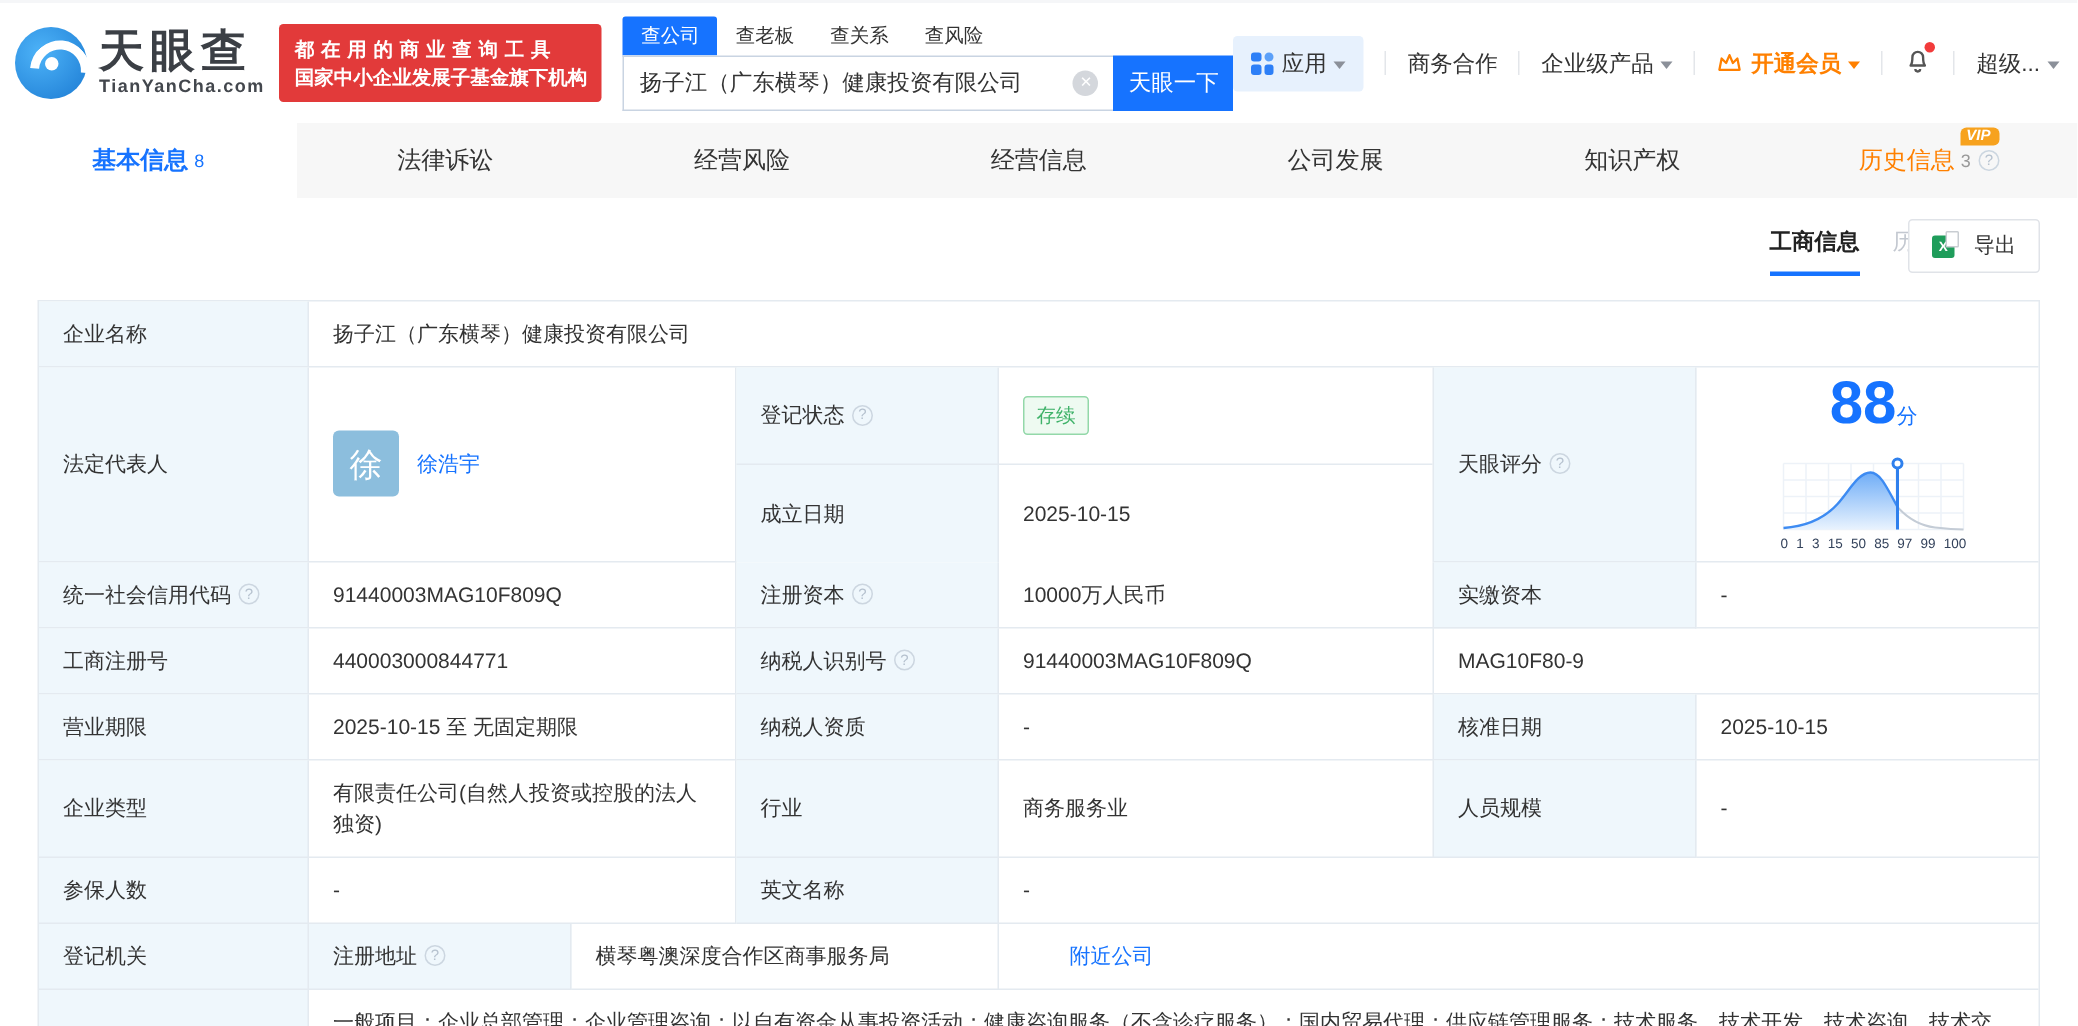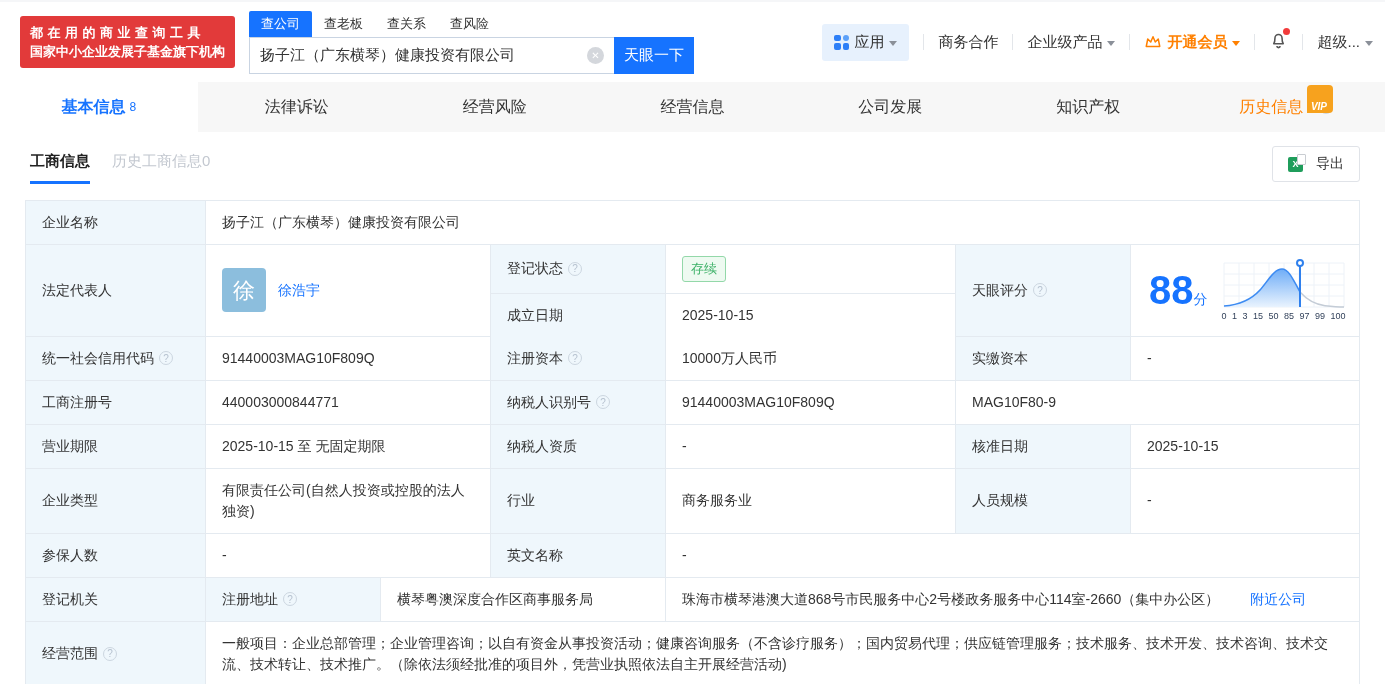--- a/index.html
+++ b/index.html
@@ -48,27 +48,27 @@
   .bell-dot { position:absolute; right:-2px; top:-3px; width:7px; height:7px; border-radius:50%; background:#f23b3b; }
 
   
   .main-tabs { height:50px; background:#f7f7f7; display:flex; }
   .mtab { flex:1; display:flex; align-items:center; justify-content:center; font-size:16px; color:#333; cursor:pointer; position:relative;}
   .mtab.active { background:#fff; color:#1673ff; font-weight:bold; }
   .mtab .cnt { font-size:12px; margin-left:4px; color:#1673ff; font-weight:normal; }
   .mtab.history { color:#ff8000; }
   .mtab.history .cnt { color:#999; }
   .vip-badge { position:absolute; top:3px; right:52px; background:#f7a21e; color:#fff; font-size:10px; font-weight:bold;
-    font-style:italic; padding:16px 6px 1px 4px; border-radius:4px 4px 4px 0; }
+    font-style:italic; padding:0 6px 1px 4px; border-radius:4px 4px 4px 0; }
   .qmark { width:14px; height:14px; border:1px solid #ccd6e0; color:#b6c2cf; border-radius:50%; font-size:10px;
     display:inline-flex; align-items:center; justify-content:center; margin-left:5px; flex:0 0 auto; }
   .qmark::before { content:"?"; }
 
   
-  .sub-row { position:relative; padding:20px 25px 16px 30px; display:flex; align-items:center; background:#fff; }
+  .sub-row { position:relative; padding:20px 25px 16px 30px; display:flex; align-items:center; background:#fff;justify-content:flex-end; }
   .subtab { font-size:15px; font-weight:bold; color:#222; padding-bottom:10px; border-bottom:3px solid #1673ff; cursor:pointer;}
   .subtab2 { font-size:15px; color:#c3c8d0; margin-left:22px; padding-bottom:13px; cursor:pointer; }
   .export-btn { position:absolute; right:25px; top:14px; border:1px solid #e0e3e8; border-radius:3px; background:#fff;
     padding:8px 15px; font-size:14px; color:#333; display:flex; align-items:center; gap:13px; cursor:pointer; }
   .xls-ic { width:15px; height:15px; background:#1f9d5b; border-radius:2px; color:#fff; font-size:9px; font-weight:bold;
     display:flex; align-items:center; justify-content:center; position:relative; }
   .xls-ic::before { content:"X"; }
   .xls-ic::after { content:""; position:absolute; right:-3px; top:-3px; width:7px; height:9px; background:#fff; border:1px solid #c9cdd2; border-radius:1px;}
 
   
@@ -82,31 +82,38 @@
   .last { border-right:none; }
   .tr.bottom .td { border-bottom:none; }
   .mid { width:465px; display:flex; flex-direction:column; border-right:1px solid #e4eaf0; }
   .mid .r { display:flex; flex:1; }
   .mid .td { border-right:1px solid #e4eaf0; }
   .mid .td:last-child { border-right:none; }
   .badge-ok { color:#3fb269; background:#eefaf1; border:1px solid #93d8a9; border-radius:3px; padding:2px 8px; font-size:13px; }
   .avatar { width:44px; height:44px; border-radius:4px; background:#8cbedd; color:#fff; font-size:22px;
     display:flex; align-items:center; justify-content:center; margin-right:12px; flex:0 0 auto; cursor:pointer;}
   a.lnk { color:#1673ff; text-decoration:none; cursor:pointer; }
-  .score-cell { display:flex; align-items:center; gap:14px; padding:4px 10px 4px 18px; }
+  .score-cell { display:flex; align-items:center; gap:14px; padding:4px 10px 4px 18px;flex-direction:column; }
   .score-num { font-size:40px; font-weight:bold; color:#1673ff; line-height:1; }
   .score-unit { font-size:14px; color:#1673ff; }
   .chart-box { display:flex; flex-direction:column; }
   .axis { display:flex; justify-content:space-between; width:124px; font-size:9px; color:#33425b; margin-top:1px; }
   .scope-val { line-height:21px; display:block; align-self:center; }
 </style>
 </head>
 <body>
 
 <div class="header">
+  <div class="logo">
+    <div class="logo-mark"></div>
+    <div>
+      <div class="logo-text-cn">天眼查</div>
+      <div class="logo-text-en">TianYanCha.com</div>
+    </div>
+  </div>
   <div class="slogan">
     <div class="l1">都在用的商业查询工具</div>
     <div>国家中小企业发展子基金旗下机构</div>
   </div>
 
   <div class="search-wrap">
     <div class="search-tabs">
       <div class="stab active">查公司</div>
       <div class="stab">查老板</div>
       <div class="stab">查关系</div>
@@ -333,21 +340,20 @@
   </div>
 
   <div class="tr">
     <div class="td lab c1">登记机关</div>
     <div class="td lab c3">
       <span>注册地址</span>
       <span class="qmark"></span>
     </div>
     <div class="td c2">横琴粤澳深度合作区商事服务局</div>
     <div class="td grow last">
-      <span>珠海市横琴港澳大道868号市民服务中心2号楼政务服务中心114室-2660（集中办公区）</span>
       <a class="lnk" style="margin-left:31px;">附近公司</a>
     </div>
   </div>
 
   <div class="tr bottom">
     <div class="td lab c1">
       <span>经营范围</span>
       <span class="qmark"></span>
     </div>
     <div class="td grow last">

